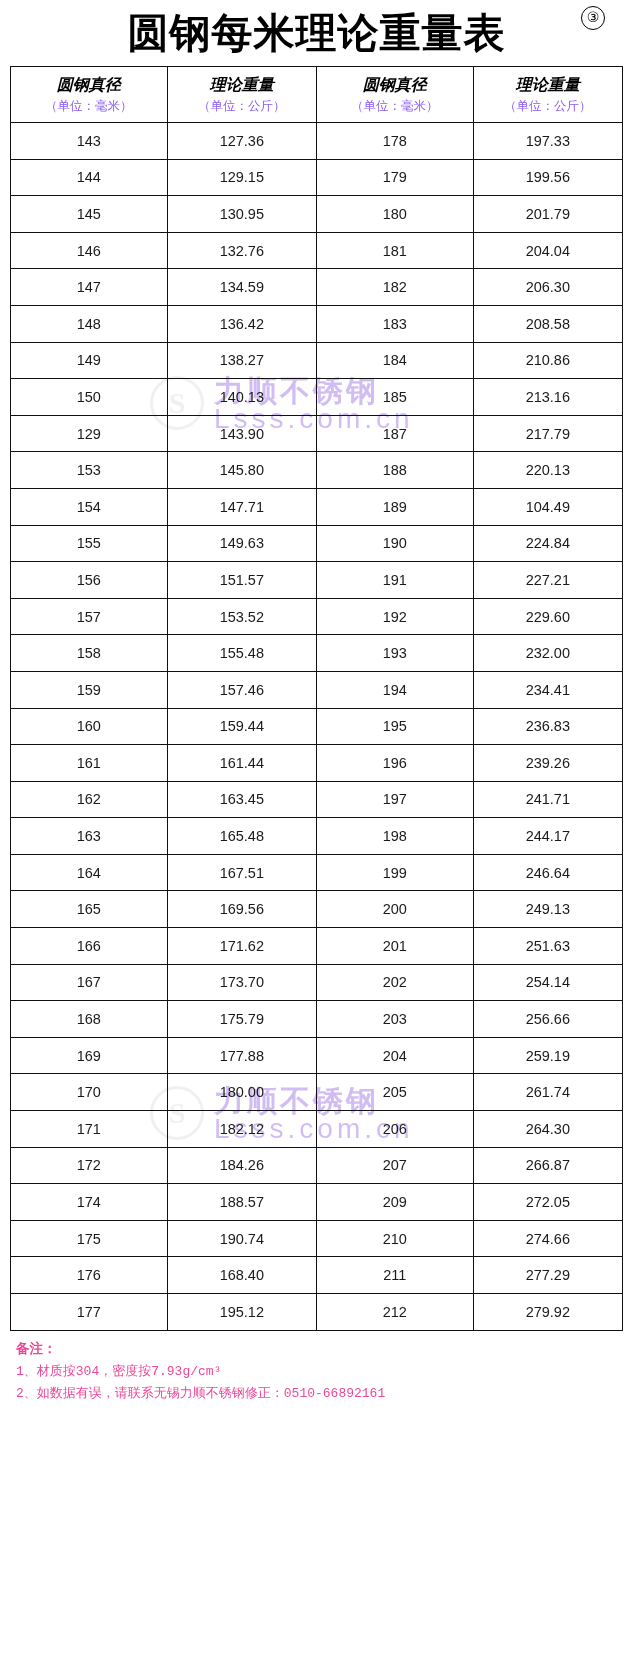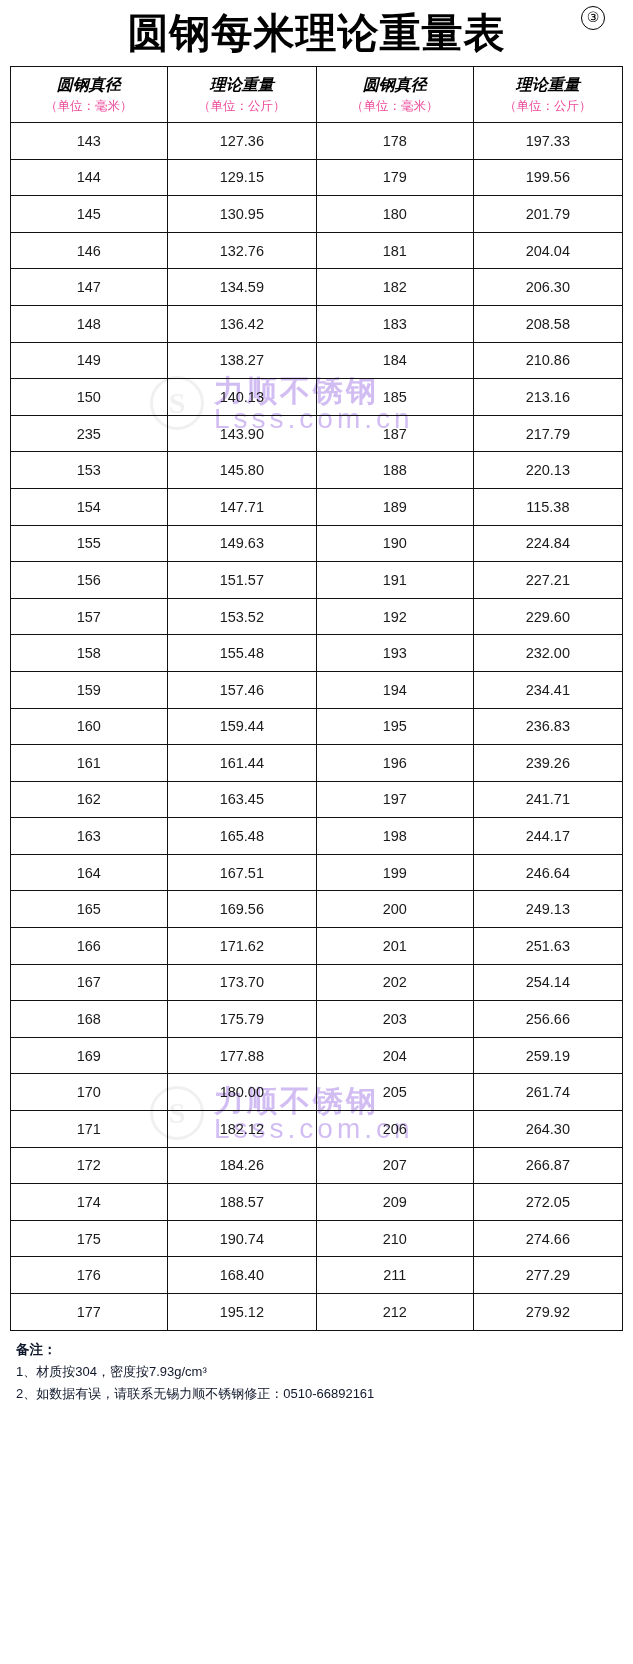--- a/index.html
+++ b/index.html
@@ -74,21 +74,21 @@
     display: block;
     font-size: 16px;
     font-weight: bold;
     color: #000;
     line-height: 22px;
     font-style: italic;
   }
   .hdr-sub {
     display: block;
     font-size: 12.5px;
-    color: #ec4899;
+    color: #8b5cf6;
     line-height: 20px;
   }
   .col-a { width: 25.6%; }
   .col-b { width: 24.4%; }
   .col-c { width: 25.6%; }
   .col-d { width: 24.4%; }
 
   .watermark {
     position: absolute;
     z-index: 1;
@@ -130,21 +130,22 @@
     font-size: 28px;
     color: #6d28d9;
     letter-spacing: 4px;
     line-height: 24px;
   }
 
   .notes {
     padding: 8px 6px 12px 6px;
     font-size: 13px;
     line-height: 22px;
-    color: #0f172a;
+    color: #ec4899;
+    font-family: Liberation Mono, monospace;
   }
   .notes-title {
     font-weight: bold;
     font-size: 13.5px;
   }
   .notes-line { white-space: nowrap; }
 </style>
 </head>
 <body>
 
@@ -241,36 +242,36 @@
           <td>184</td>
           <td>210.86</td>
         </tr>
         <tr>
           <td>150</td>
           <td>140.13</td>
           <td>185</td>
           <td>213.16</td>
         </tr>
         <tr>
-          <td>235</td>
+          <td>129</td>
           <td>143.90</td>
           <td>187</td>
           <td>217.79</td>
         </tr>
         <tr>
           <td>153</td>
           <td>145.80</td>
           <td>188</td>
           <td>220.13</td>
         </tr>
         <tr>
           <td>154</td>
           <td>147.71</td>
           <td>189</td>
-          <td>115.38</td>
+          <td>104.49</td>
         </tr>
         <tr>
           <td>155</td>
           <td>149.63</td>
           <td>190</td>
           <td>224.84</td>
         </tr>
         <tr>
           <td>156</td>
           <td>151.57</td>

